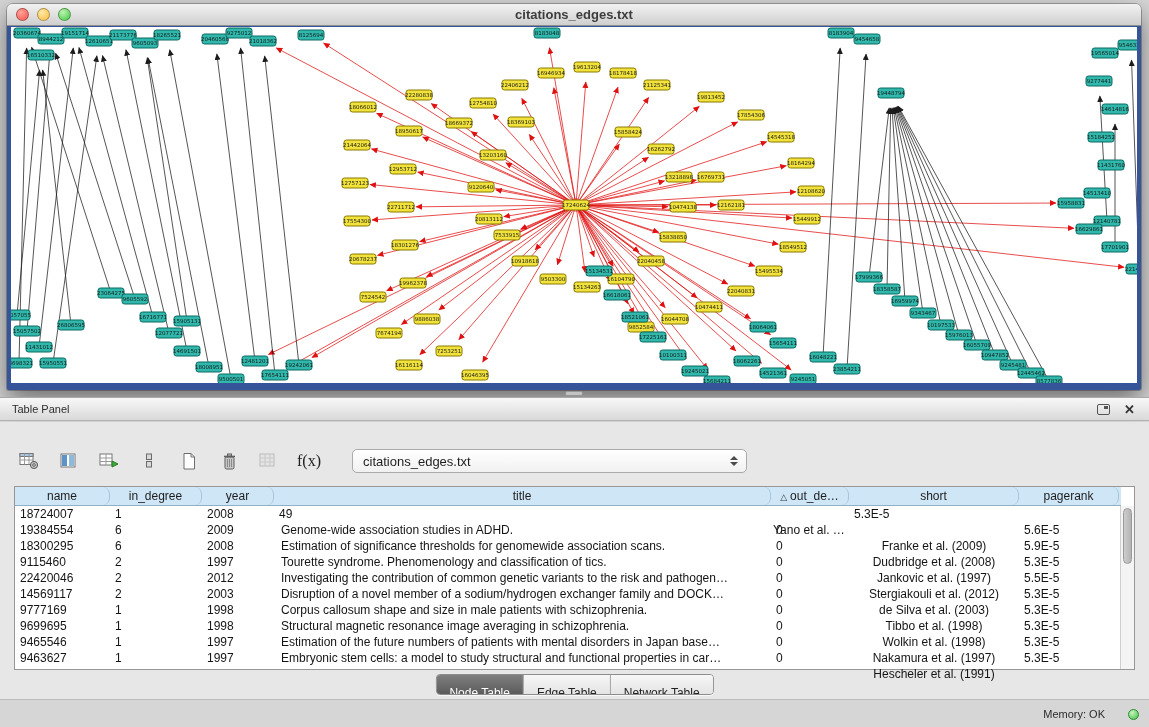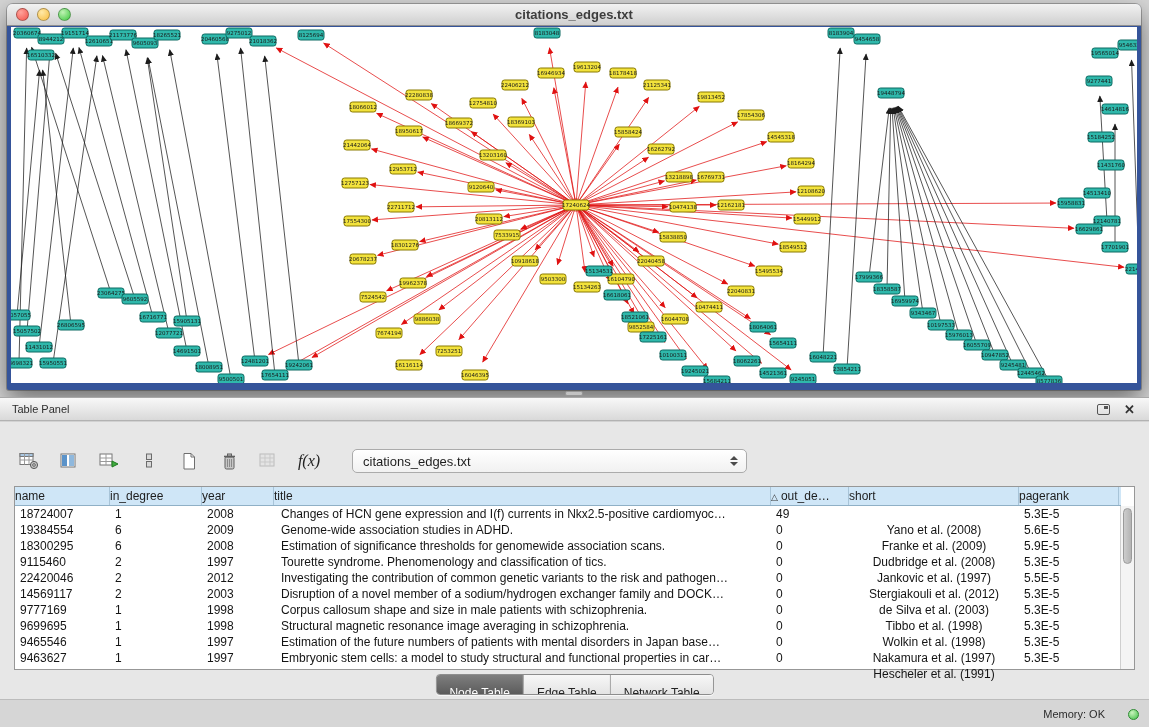--- a/index.html
+++ b/index.html
@@ -64,21 +64,21 @@
     background:#e7e7e7; border-bottom:1px solid #bcbcbc;
   }
 
   
   .toolbar{
     position:absolute; left:16px; top:24px; height:30px;
     display:flex; align-items:center; gap:14px;
   }
   .tool-btn{ width:26px; height:24px; display:flex; align-items:center; justify-content:center; }
   .tool-btn.disabled{ opacity:.45; }
-  .fx{ font-family:"Liberation Serif", serif; font-style:italic; font-size:16px; color:#222; }
+  .fx{ font-family:"Liberation Serif", serif; font-size:16px; color:#222; }
   .combo{
     margin-left:16px; width:395px; height:24px;
     background:linear-gradient(#ffffff,#f1f1f1);
     border:1px solid #ababab; border-radius:5px;
     display:flex; align-items:center; padding:0 6px 0 10px;
     font-size:13px; color:#1e1e1e; box-shadow:inset 0 1px 1px rgba(255,255,255,.8);
   }
   .combo .cv{ flex:1; }
   .combo-arrows{ display:flex; flex-direction:column; gap:2px; align-items:center; width:12px; }
   .combo-arrows i{ width:0; height:0; border-left:4px solid transparent; border-right:4px solid transparent; }
@@ -90,22 +90,22 @@
     position:absolute; left:14px; top:64px; width:1121px; height:184px;
     background:#fff; border:1px solid #979797;
     --cols:95px 92px 72px 497px 78px 170px 100px;
   }
   .thead{
     display:grid; grid-template-columns:var(--cols); height:19px;
     background:var(--hdr,#cfe6f7); border-bottom:1px solid #8fb0c6;
     width:1106px;
   }
   .th{
-    font-size:12px; color:#1d1d1d; text-align:left; line-height:18px;
-    border-right:1px solid #a8c4d8; overflow:hidden; white-space:nowrap;
+    font-size:12px; color:#1d1d1d; text-align:center; line-height:18px;
+    border-right:1px solid #a8c4d8; overflow:hidden; white-space:nowrap;border-radius:7px;
   }
   .th .sort{ font-size:9px; margin-right:3px; color:#333; }
   .tbody{ width:1106px; }
   .tr{ display:grid; grid-template-columns:var(--cols); height:16px; }
   .td{
     font-size:12px; color:#141414; line-height:16px; padding:0 0 0 5px;
     white-space:nowrap; overflow:hidden; text-overflow:ellipsis;
   }
   .td.c-title{ padding-left:7px; }
   .td.c-short{ text-align:center; padding:16px 2px; }
@@ -862,21 +862,20 @@
         <div class="th"><span>title</span></div>
         <div class="th"><span class="sort">△</span><span>out_de…</span></div>
         <div class="th"><span>short</span></div>
         <div class="th"><span>pagerank</span></div>
       </div>
     <div class="tbody">
         <div class="tr">
           <div class="td c-name">18724007</div>
           <div class="td c-in_degree">1</div>
           <div class="td c-year">2008</div>
-          <div class="td c-title">Changes of HCN gene expression and I(f) currents in Nkx2.5-positive cardiomyoc…</div>
           <div class="td c-out_degree">49</div>
           <div class="td c-short">Yano et al. (2008)</div>
           <div class="td c-pagerank">5.3E-5</div>
         </div>
         <div class="tr">
           <div class="td c-name">19384554</div>
           <div class="td c-in_degree">6</div>
           <div class="td c-year">2009</div>
           <div class="td c-title">Genome-wide association studies in ADHD.</div>
           <div class="td c-out_degree">0</div>

